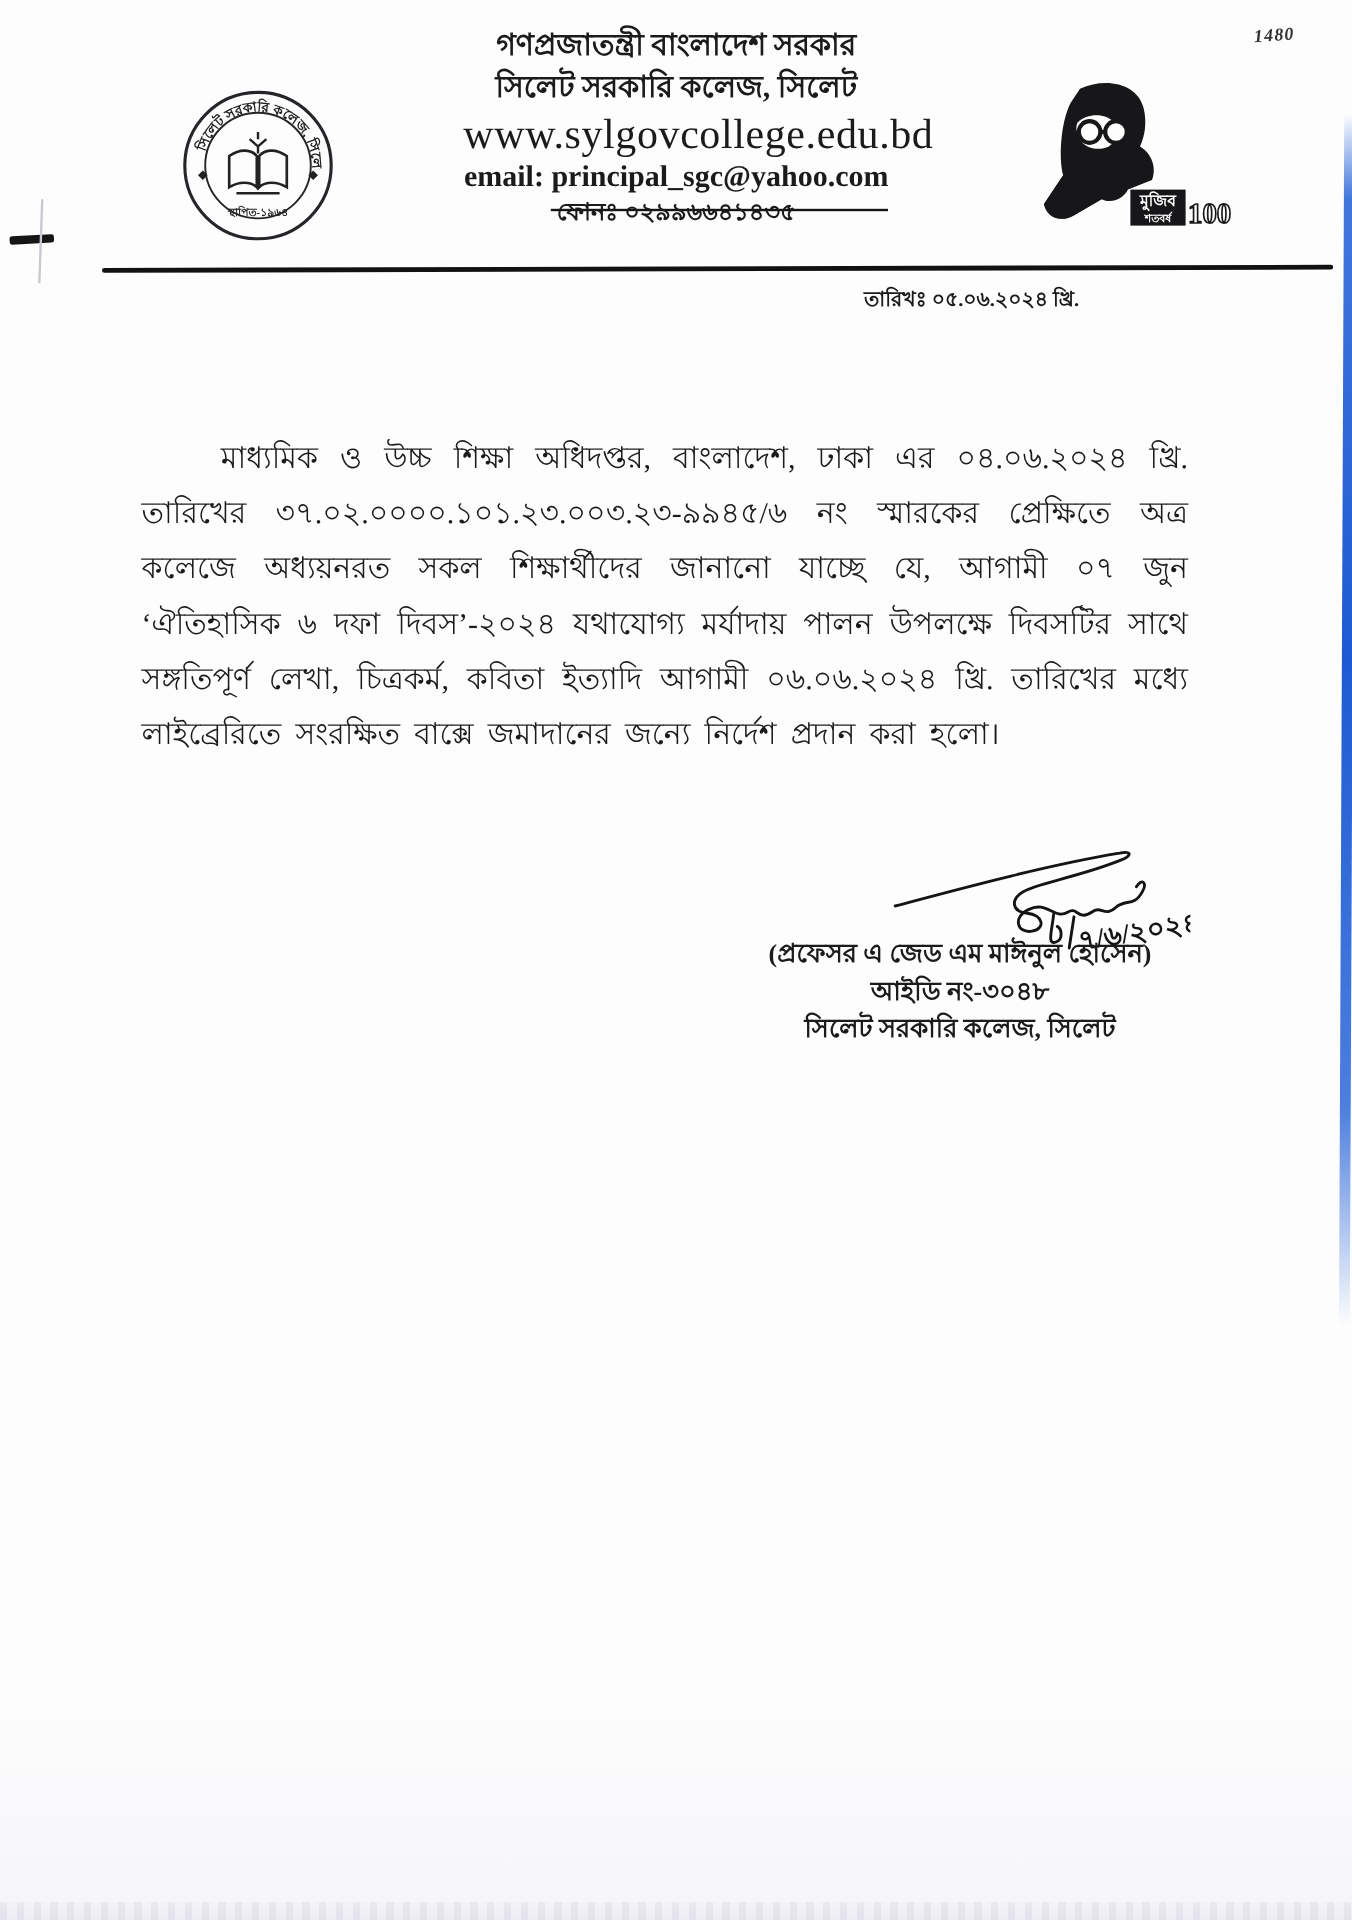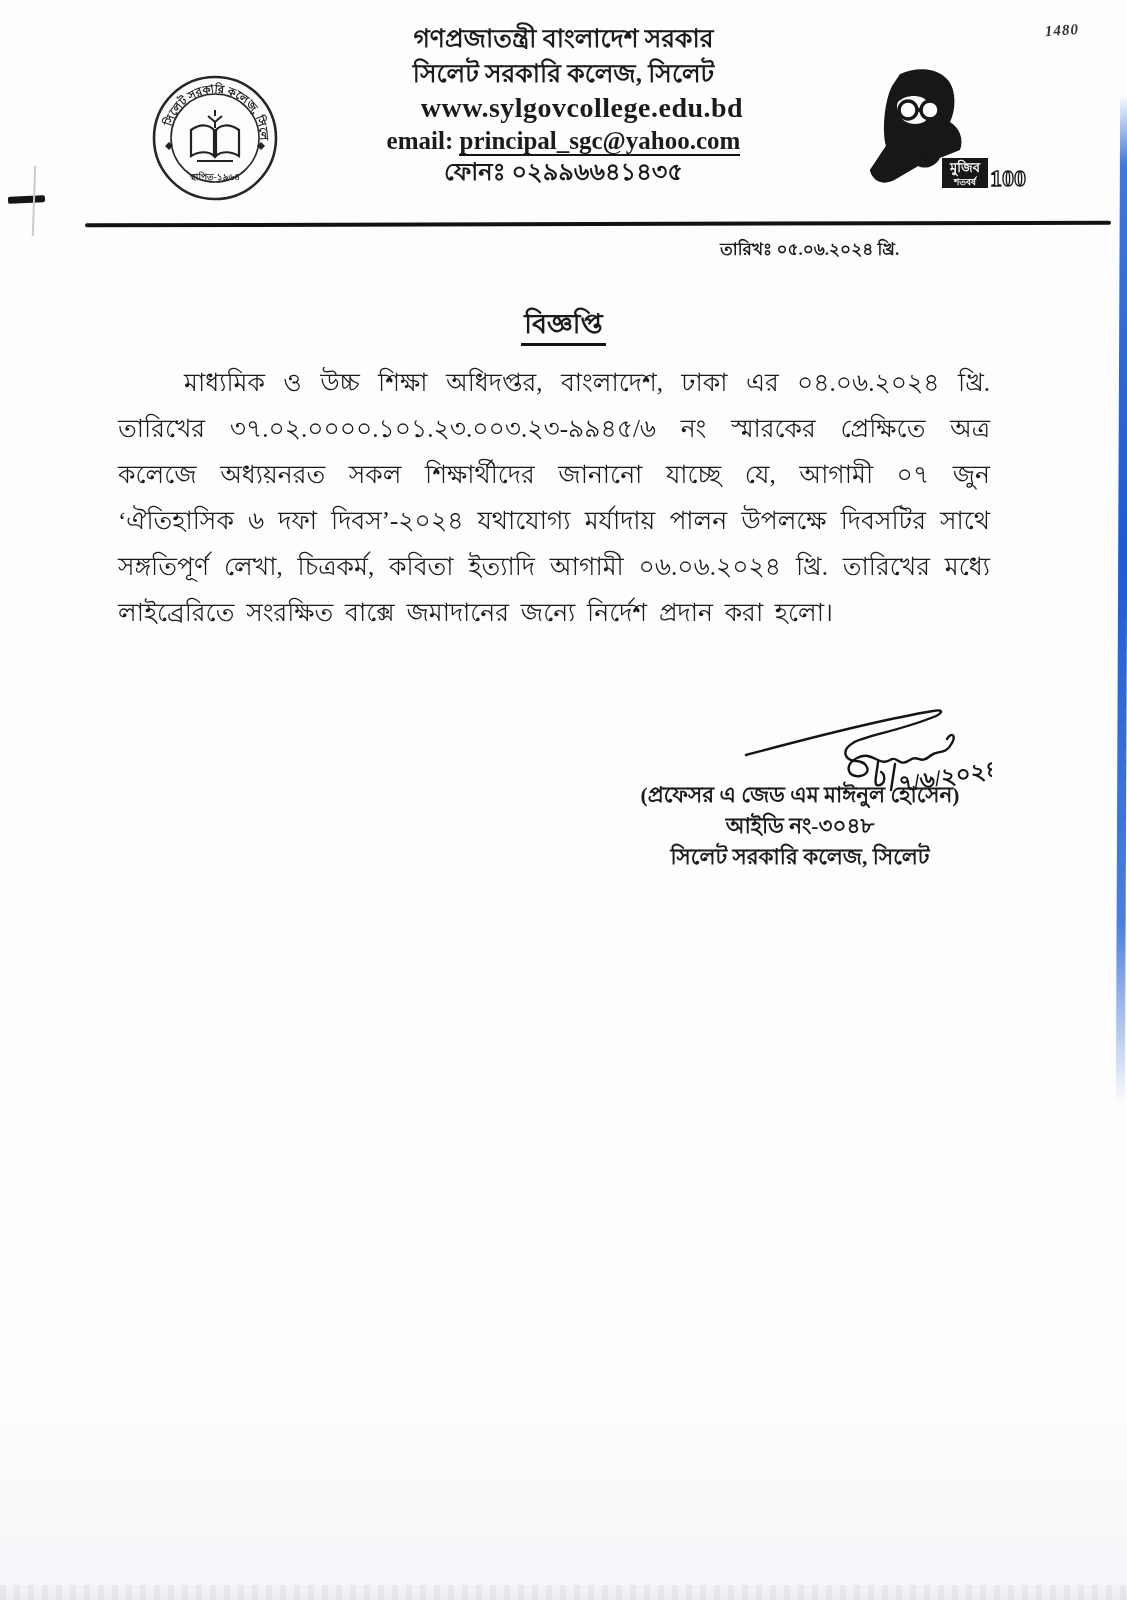--- a/index.html
+++ b/index.html
@@ -13,24 +13,24 @@
     overflow:hidden;
   }
   
   .header-text{
     position:absolute;top:26px;left:0;width:1127px;
     text-align:center;line-height:1.0;
   }
   .gov-line{font-size:25px;font-weight:bold;margin-bottom:10px;}
   .office-line{font-size:35px;font-weight:bold;margin-bottom:10px;}
   .college-line{font-size:25px;font-weight:bold;margin-bottom:8px;}
-  .web-line{font-size:28px;font-weight:bold;letter-spacing:.5px;margin-bottom:6px;padding-left:37px;}
+  .web-line{font-size:35px;font-weight:normal;letter-spacing:.5px;margin-bottom:6px;padding-left:37px;}
   .email-line{font-size:25px;font-weight:bold;margin-bottom:7px;}
-  .email-underline{border-bottom:2.5px solid #141414;padding-bottom:0;}
-  .phone-line{font-size:24px;font-weight:bold;}
+  .email-underline{border-bottom:2.5px solid #141414;padding-bottom:13px;}
+  .phone-line{font-size:20px;font-weight:bold;}
   .page-number{
     position:absolute;top:22px;right:48px;
     font-size:15px;font-style:italic;font-weight:bold;color:#333;
     transform:rotate(-4deg);letter-spacing:1px;
   }
   
   .seal{position:absolute;left:150px;top:72px;width:130px;height:132px;}
   .mujib{position:absolute;left:856px;top:62px;width:170px;height:152px;}
   
   .head-rule{
@@ -141,23 +141,20 @@
     <div class="college-line">সিলেট সরকারি কলেজ, সিলেট</div>
     <div class="web-line">www.sylgovcollege.edu.bd</div>
     <div class="email-line"><span>email: </span><span class="email-underline">principal_sgc@yahoo.com</span></div>
     <div class="phone-line">ফোনঃ ০২৯৯৬৬৪১৪৩৫</div>
   </div>
 
   <div class="head-rule"></div>
 
   <div class="date-line">তারিখঃ ০৫.০৬.২০২৪ খ্রি.</div>
 
-  <div class="notice-title">
-    <span>বিজ্ঞপ্তি</span>
-  </div>
 
   <div class="notice-body">মাধ্যমিক ও উচ্চ শিক্ষা অধিদপ্তর, বাংলাদেশ, ঢাকা এর ০৪.০৬.২০২৪ খ্রি. তারিখের ৩৭.০২.০০০০.১০১.২৩.০০৩.২৩-৯৯৪৫/৬ নং স্মারকের প্রেক্ষিতে অত্র কলেজে অধ্যয়নরত সকল শিক্ষার্থীদের জানানো যাচ্ছে যে, আগামী ০৭ জুন ‘ঐতিহাসিক ৬ দফা দিবস’-২০২৪ যথাযোগ্য মর্যাদায় পালন উপলক্ষে দিবসটির সাথে সঙ্গতিপূর্ণ লেখা, চিত্রকর্ম, কবিতা ইত্যাদি আগামী ০৬.০৬.২০২৪ খ্রি. তারিখের মধ্যে লাইব্রেরিতে সংরক্ষিত বাক্সে জমাদানের জন্যে নির্দেশ প্রদান করা হলো।</div>
 
   <svg class="signature-svg" viewBox="0 0 252 102">
     <g fill="none" stroke="#141414" stroke-width="2.4" stroke-linecap="round">
       <path d="M6,57 C55,44 132,23 193,13 C202,11 204,14 196,18 C160,33 123,38 113,45 C101,52 104,62 116,63 C129,64 132,76 120,78 C107,80 104,66 117,60 C133,52 138,69 150,62 C158,57 158,70 170,62 C178,56 180,67 190,58 C198,51 205,58 212,45 C216,38 212,33 207,41"></path>
       <path d="M138,64 C137,76 132,90 140,87 C146,85 145,76 141,74"></path>
       <path d="M155,66 L151,92"></path>
     </g>
     <text x="160" y="94" font-size="23" font-weight="bold" fill="#141414" transform="rotate(-9 160 94)">৭/৬/২০২৪</text>

